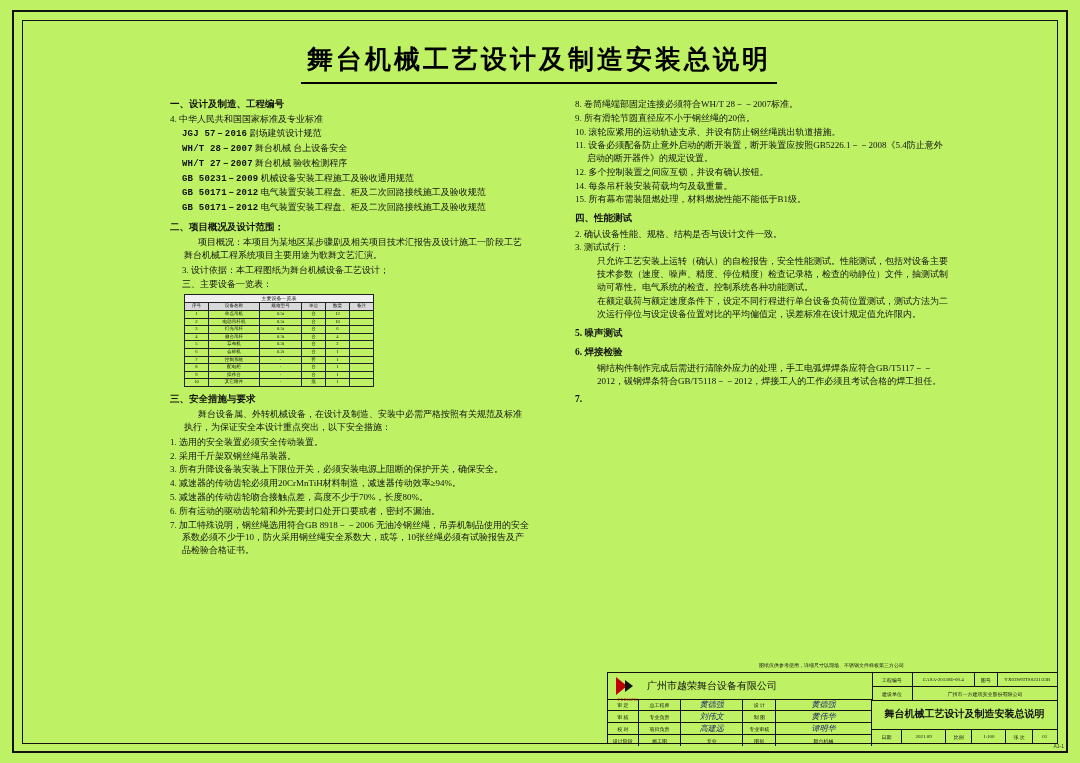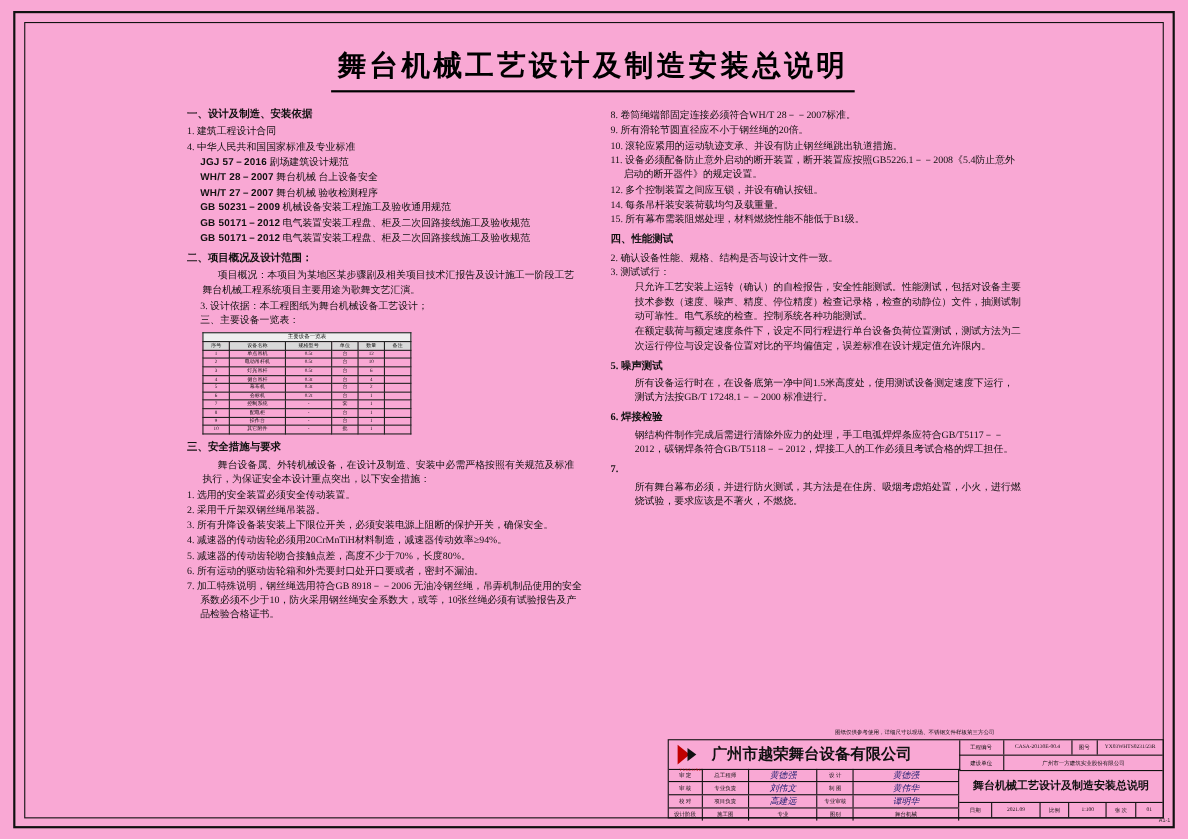--- a/index.html
+++ b/index.html
@@ -1,50 +1,50 @@
 <!DOCTYPE html>
 <html><head>
 <meta charset="utf-8">
 <style>
   html,body{margin:0;padding:0;background:#ffffff;}
   body{width:1080px;height:763px;font-family:"Liberation Sans",sans-serif;color:#111;}
-  .sheet{position:relative;width:1080px;height:763px;background:#f9a8d4;}
+  .sheet{position:relative;width:1080px;height:763px;background:#bef264;}
   .outer-border{position:absolute;left:12px;top:10px;right:12px;bottom:10px;border:2px solid #111;}
   .inner-border{position:absolute;left:22px;top:20px;width:1034px;height:722px;border:1px solid #111;}
 
   .title-wrap{position:absolute;left:22px;top:42px;width:1034px;text-align:center;}
   .doc-title{font-family:"Liberation Serif",serif;font-size:26px;font-weight:bold;letter-spacing:3px;color:#000;display:inline-block;padding:0 6px 5px 6px;border-bottom:2px solid #000;}
 
   .columns{position:absolute;left:170px;top:98px;width:760px;height:560px;}
   .col{position:absolute;top:0;font-family:"Liberation Serif",serif;font-size:9px;line-height:1.42;color:#111;}
   .col-left{left:0;width:360px;}
-  .col-right{left:385px;width:375px;}
+  .col-right{left:405px;width:375px;}
 
   .sec-head{font-weight:bold;margin:6px 0 2px 0;font-size:9.5px;}
   .sec-head.first{margin-top:0;}
   .li{margin:0 0 1px 0;padding-left:12px;text-indent:-12px;}
   .li.ind{padding-left:22px;text-indent:-10px;}
   .li.noind{padding-left:12px;text-indent:0;}
-  .std{font-family:Liberation Sans, sans-serif;font-weight:bold;letter-spacing:0.2px;}
+  .std{font-family:Liberation Mono, monospace;font-weight:bold;letter-spacing:0.2px;}
   .para{margin:0 0 2px 0;padding-left:14px;text-indent:14px;}
   .para2{margin:0 0 2px 0;padding-left:22px;text-indent:0;}
 
   table.spec{border-collapse:collapse;margin:4px 0 4px 14px;width:190px;font-size:4.6px;line-height:1;}
   table.spec td,table.spec th{border:0.6px solid #222;padding:1px 1px;text-align:center;color:#111;}
   table.spec thead th{background:#d9d9d9;font-weight:normal;}
   table.spec caption{caption-side:top;font-size:5px;padding:1px 0;border:0.6px solid #222;border-bottom:0;background:#eee;}
 
   
   .tb{position:absolute;left:607px;top:672px;width:449px;height:70px;border:1px solid #111;font-family:"Liberation Serif",serif;}
   .tb .logo-row{position:absolute;left:0;top:0;width:264px;height:26px;border-right:1px solid #111;border-bottom:1px solid #111;display:flex;align-items:center;}
   .tb .logo{width:28px;height:20px;margin:0 5px 0 6px;position:relative;flex:none;}
   .tb .logo .tri{position:absolute;left:2px;top:1px;width:0;height:0;border-left:11px solid #c00000;border-top:9px solid transparent;border-bottom:9px solid transparent;}
   .tb .logo .tri2{position:absolute;left:11px;top:4px;width:0;height:0;border-left:8px solid #111;border-top:6px solid transparent;border-bottom:6px solid transparent;}
   .tb .logo .cap{position:absolute;left:0;bottom:-6px;width:28px;text-align:center;font-size:3.6px;color:#c00000;letter-spacing:.5px;}
-  .tb .company{font-size:14px;font-weight:bold;color:#111;}
+  .tb .company{font-size:10px;font-weight:normal;color:#111;}
   .tb .rightgrid{position:absolute;left:264px;top:0;width:185px;height:26px;}
   .tb .rg-row{display:flex;height:13px;border-bottom:1px solid #111;}
   .tb .rg-row:last-child{border-bottom:1px solid #111;}
   .tb .rg-c{border-right:1px solid #111;display:flex;align-items:center;justify-content:center;font-size:5px;overflow:hidden;white-space:nowrap;}
   .tb .rg-c:last-child{border-right:0;}
   .tb .signgrid{position:absolute;left:0;top:26px;width:264px;height:44px;}
   .tb .sg-row{display:flex;height:11px;border-bottom:1px solid #111;}
   .tb .sg-row:last-child{border-bottom:0;}
   .tb .sg-c{border-right:1px solid #111;display:flex;align-items:center;justify-content:center;font-size:5px;white-space:nowrap;overflow:hidden;}
   .tb .sg-c.sig{font-family:Liberation Serif, serif;font-size:8px;color:#1a1a6e;font-style:italic;}
@@ -64,22 +64,21 @@
   <div class="inner-border"></div>
 
   <div class="title-wrap">
     <div class="doc-title">舞台机械工艺设计及制造安装总说明</div>
   </div>
 
   <div class="columns">
 
     <div class="col col-left">
 
-      <div class="sec-head first">一、设计及制造、安装依据</div>
-      <div class="li">1. 建筑工程设计合同</div>
+      <div class="sec-head first">一、设计及制造、工程编号</div>
       <div class="li">4. 中华人民共和国国家标准及专业标准</div>
 
       <div class="li ind">
         <span class="std">JGJ 57－2016</span>
         <span>剧场建筑设计规范</span>
       </div>
       <div class="li ind">
         <span class="std">WH/T 28－2007</span>
         <span>舞台机械 台上设备安全</span>
       </div>
@@ -222,27 +221,25 @@
       <div class="li">15. 所有幕布需装阻燃处理，材料燃烧性能不能低于B1级。</div>
 
       <div class="sec-head">四、性能测试</div>
       <div class="li">2. 确认设备性能、规格、结构是否与设计文件一致。</div>
       <div class="li">3. 测试试行：</div>
       <div class="para2">只允许工艺安装上运转（确认）的自检报告，安全性能测试。性能测试，包括对设备主要技术参数（速度、噪声、精度、停位精度）检查记录格，检查的动静位）文件，抽测试制动可靠性。电气系统的检查。控制系统各种功能测试。</div>
 
       <div class="para2">在额定载荷与额定速度条件下，设定不同行程进行单台设备负荷位置测试，测试方法为二次运行停位与设定设备位置对比的平均偏值定，误差标准在设计规定值允许限内。</div>
 
       <div class="sec-head">5. 噪声测试</div>
-      <div class="para2">所有设备运行时在，在设备底第一净中间1.5米高度处，使用测试设备测定速度下运行，测试方法按GB/T 17248.1－－2000 标准进行。</div>
 
       <div class="sec-head">6. 焊接检验</div>
       <div class="para2">钢结构件制作完成后需进行清除外应力的处理，手工电弧焊焊条应符合GB/T5117－－2012，碳钢焊条符合GB/T5118－－2012，焊接工人的工作必须且考试合格的焊工担任。</div>
 
       <div class="sec-head">7.</div>
-      <div class="para2">所有舞台幕布必须，并进行防火测试，其方法是在住房、吸烟考虑焰处置，小火，进行燃烧试验，要求应该是不著火，不燃烧。</div>
     </div>
   </div>
 
   <div class="note-line">图纸仅供参考使用，详细尺寸以现场、不锈钢文件样板第三方公司</div>
 
   <div class="tb">
     <div class="logo-row">
       <div class="logo">
         <span class="tri"></span>
           <span class="tri2"></span>

